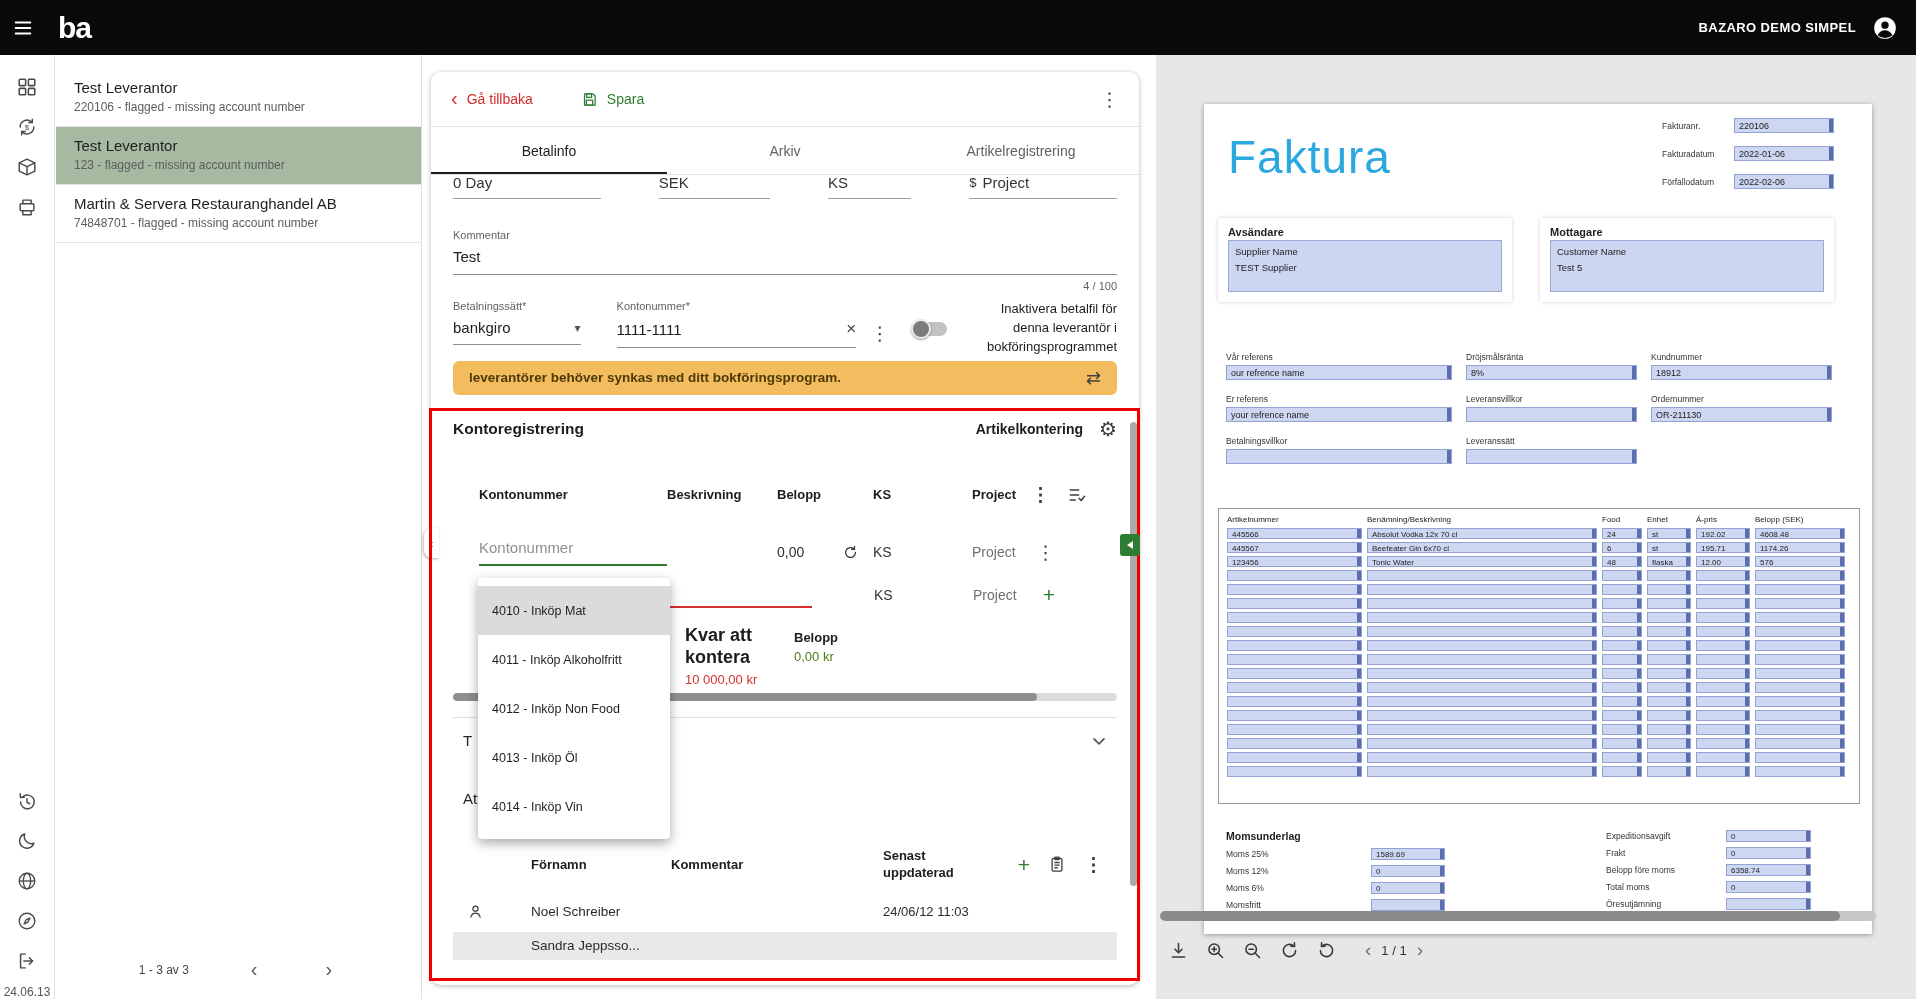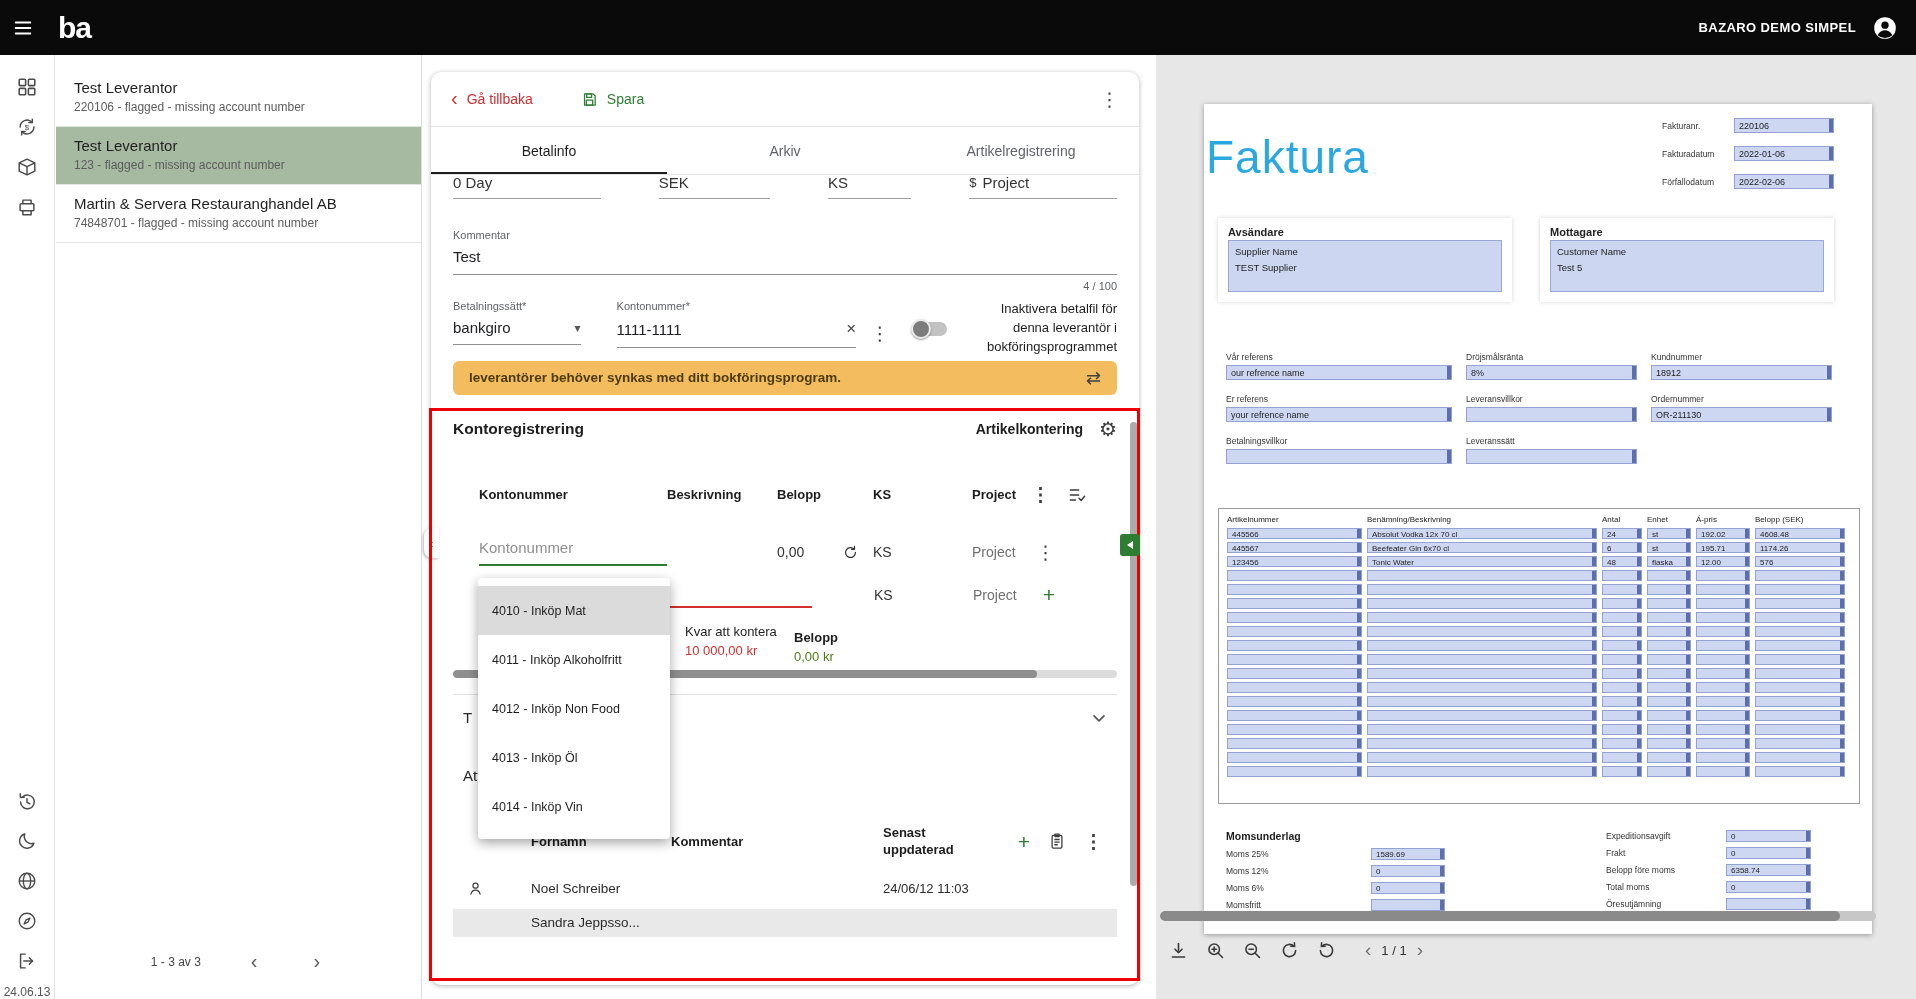--- a/index.html
+++ b/index.html
@@ -19,21 +19,21 @@
   .ricon{width:38px;height:40px;display:flex;align-items:center;justify-content:center;color:#4a4a4a;cursor:pointer}
   .rail-spacer{flex:1}
   .rail-version{font-size:12px;color:#555;margin:4px 0 0;text-align:center}
 
   
   .sidebar{position:absolute;left:56px;top:55px;width:366px;bottom:0;background:#fff;border-right:1px solid #dedede;display:flex;flex-direction:column;padding-top:14px;box-sizing:border-box;z-index:4}
   .sup-item{padding:10px 18px 12px;border-bottom:1px solid #e4e4e4;cursor:pointer}
   .sup-item.selected{background:#a6b9a1}
   .sup-name{font-size:15px;color:#1f1f1f;margin-bottom:4px;white-space:nowrap;overflow:hidden}
   .sup-sub{font-size:12px;color:#5c5c5c;white-space:nowrap;overflow:hidden}
-  .sup-pagination{margin-top:auto;margin-bottom:26px;display:flex;align-items:center;justify-content:center;gap:44px}
+  .sup-pagination{margin-top:auto;margin-bottom:18px;display:flex;align-items:center;justify-content:center;gap:56px}
   .sup-pagination .ptext{font-size:12px;color:#444}
   .pag-chev{font-size:20px;color:#555;cursor:pointer;padding:0 6px}
 
   
   .mid-card{position:absolute;left:431px;top:72px;width:708px;height:913px;background:#fff;border-radius:10px;box-shadow:0 1px 5px rgba(0,0,0,.3);box-sizing:border-box;overflow:hidden;z-index:10}
   .toolbar{height:54px;display:flex;align-items:center;padding:0 20px;border-bottom:1px solid #e3e3e3}
   .back-btn{display:flex;align-items:center;gap:9px;color:#cf2e2e;font-size:14px;font-weight:500;cursor:pointer}
   .back-btn .chev{font-size:20px;line-height:1;margin-top:-2px}
   .save-btn{display:flex;align-items:center;gap:9px;color:#2e7d32;font-size:14px;font-weight:500;margin-left:48px;cursor:pointer}
   .kebab{font-size:19px;color:#3c3c3c;cursor:pointer;line-height:1}
@@ -85,21 +85,21 @@
   .k-row1{margin-top:34px;font-size:14px;color:#333}
   .inp{border-bottom:2px solid #2e7d32;padding-bottom:8px;color:#8f8f8f;font-size:15px}
   .row-kebab{margin-right:62px;margin-left:auto}
   .k-row2{margin-top:16px;font-size:14px;color:#333}
   .inp2{border-bottom:2px solid #d32f2f;width:333px;height:24px;margin-left:26px}
   .r2-ks{margin-left:62px;width:99px}
   .plus{font-size:21px;color:#2e7d32;font-weight:500;cursor:pointer;line-height:1}
   .k-row2 .plus{margin-left:auto;margin-right:62px}
 
   .kvar-wrap{display:flex;margin-top:16px;margin-left:232px;gap:14px}
-  .kvar-label{width:95px;font-size:13px;font-weight:400;color:#1d1d1d;line-height:1.25}
+  .kvar-label{width:95px;font-size:18px;font-weight:700;color:#1d1d1d;line-height:1.25}
   .kvar-value{font-size:13px;color:#d32f2f;margin-top:3px;white-space:nowrap}
   .bel-block{padding-top:6px}
   .bel-label{font-size:13px;font-weight:700;color:#1d1d1d}
   .bel-value{font-size:13px;color:#4d7c0f;margin-top:4px}
 
   .h-scroll{margin-top:6px;height:8px;background:#dcdcdc;border-radius:4px;overflow:hidden}
   .h-scroll .thumb{width:88%;height:100%;background:#8f8f8f;border-radius:4px}
 
   .t-row{margin-top:16px;border-top:1px solid #e0e0e0;height:46px;display:flex;align-items:center;justify-content:space-between;padding:0 8px 0 10px}
   .t-label{font-size:15px;color:#272727}
@@ -132,21 +132,21 @@
   .preview{position:absolute;left:1156px;top:55px;right:0;bottom:0;background:#e7e7e7;z-index:3}
   .page{position:absolute;left:48px;top:49px;width:668px;height:830px;background:#fff;box-shadow:0 1px 5px rgba(0,0,0,.35)}
 
   .pf{position:relative;display:block;background:#cdd7f2;border:1px solid #93a2d2;box-sizing:border-box;color:#1d1d1d;overflow:hidden;white-space:nowrap;padding:1px 9px 0 4px;font-size:9px}
   .pf::after{content:"";position:absolute;top:0;right:0;bottom:0;width:4px;background:#5c6eae}
 
   .inv-meta{position:absolute;top:14px;right:38px}
   .meta-row{display:flex;align-items:center;margin-bottom:13px}
   .meta-label{width:72px;font-size:8.5px;color:#333}
   .meta-row .pf{width:100px;height:15px;line-height:13px}
-  .inv-title{position:absolute;left:2px;top:26px;font-size:46px;color:#2ba8e0;font-weight:500;letter-spacing:1px}
+  .inv-title{position:absolute;left:24px;top:26px;font-size:46px;color:#2ba8e0;font-weight:500;letter-spacing:1px}
 
   .inv-addr{position:absolute;left:14px;top:114px;display:flex;gap:28px}
   .addr-card{width:294px;background:#fff;box-shadow:0 0 4px rgba(0,0,0,.18);padding:8px 10px 10px;box-sizing:border-box}
   .addr-label{font-size:11px;font-weight:700;color:#222;margin-bottom:2px}
   .addr-box{background:#ccd6f1;border:1px solid #9aa8d6;height:52px;padding:3px 6px;font-size:9.5px;line-height:1.7;color:#222;box-sizing:border-box}
 
   .inv-fields{position:absolute;left:22px;top:248px;display:grid;grid-template-columns:226px 171px 181px;column-gap:14px;row-gap:14px}
   .flabel{font-size:8.5px;color:#333;margin-bottom:3px}
   .fcell .pf{height:15px;line-height:13px}
 
@@ -553,21 +553,21 @@
       <div class="fcell">
           <div class="flabel">Leveranssätt</div>
           <span class="pf"></span>
         </div>
     </div>
 
     <div class="inv-table">
       <div class="inv-thead">
         <span>Artikelnummer</span>
         <span>Benämning/Beskrivning</span>
-        <span>Antal</span>
+        <span>Food</span>
         <span>Enhet</span>
         <span>Á-pris</span>
         <span>Belopp (SEK)</span>
       </div>
       <div>
           <div class="inv-tr">
             <span class="pf">445566</span>
             <span class="pf">Absolut Vodka 12x 70 cl</span>
             <span class="pf">24</span>
             <span class="pf">st</span>

